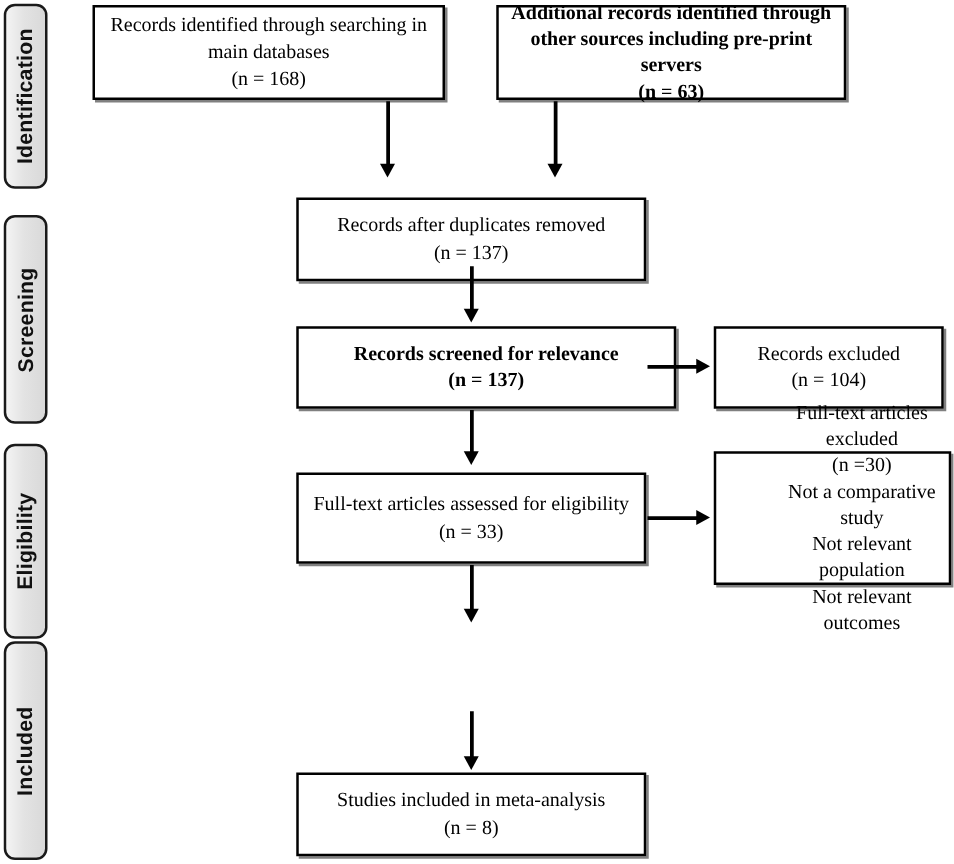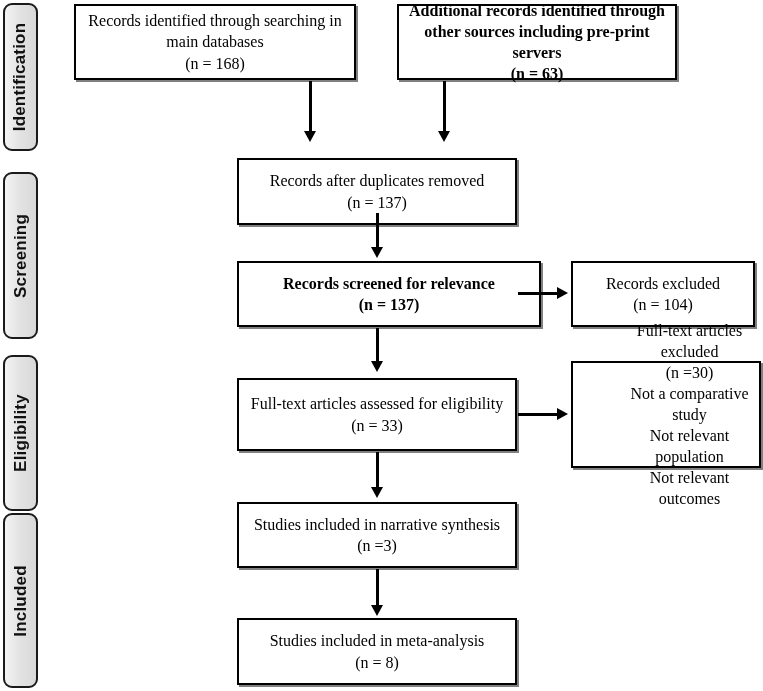--- a/index.html
+++ b/index.html
@@ -163,24 +163,20 @@
     <span class="box-text">Full-text articles excluded
 (n =30)
 Not a comparative study
 Not relevant population
 Not relevant outcomes</span>
   </div>
 
   <div class="vline" style="left:376px; top:452px; height:37px;"></div>
   <div class="arrow-down" style="left:371px; top:487px;"></div>
 
-  <div class="flow-box" style="left:237px; top:502px; width:280px; height:66px;">
-    <span class="box-text">Studies included in narrative synthesis
-(n =3)</span>
-  </div>
 
   <div class="vline" style="left:376px; top:569px; height:38px;"></div>
   <div class="arrow-down" style="left:371px; top:605px;"></div>
 
   <div class="flow-box" style="left:237px; top:618px; width:280px; height:67px;">
     <span class="box-text">Studies included in meta-analysis
 (n = 8)</span>
   </div>
 
 </div>

